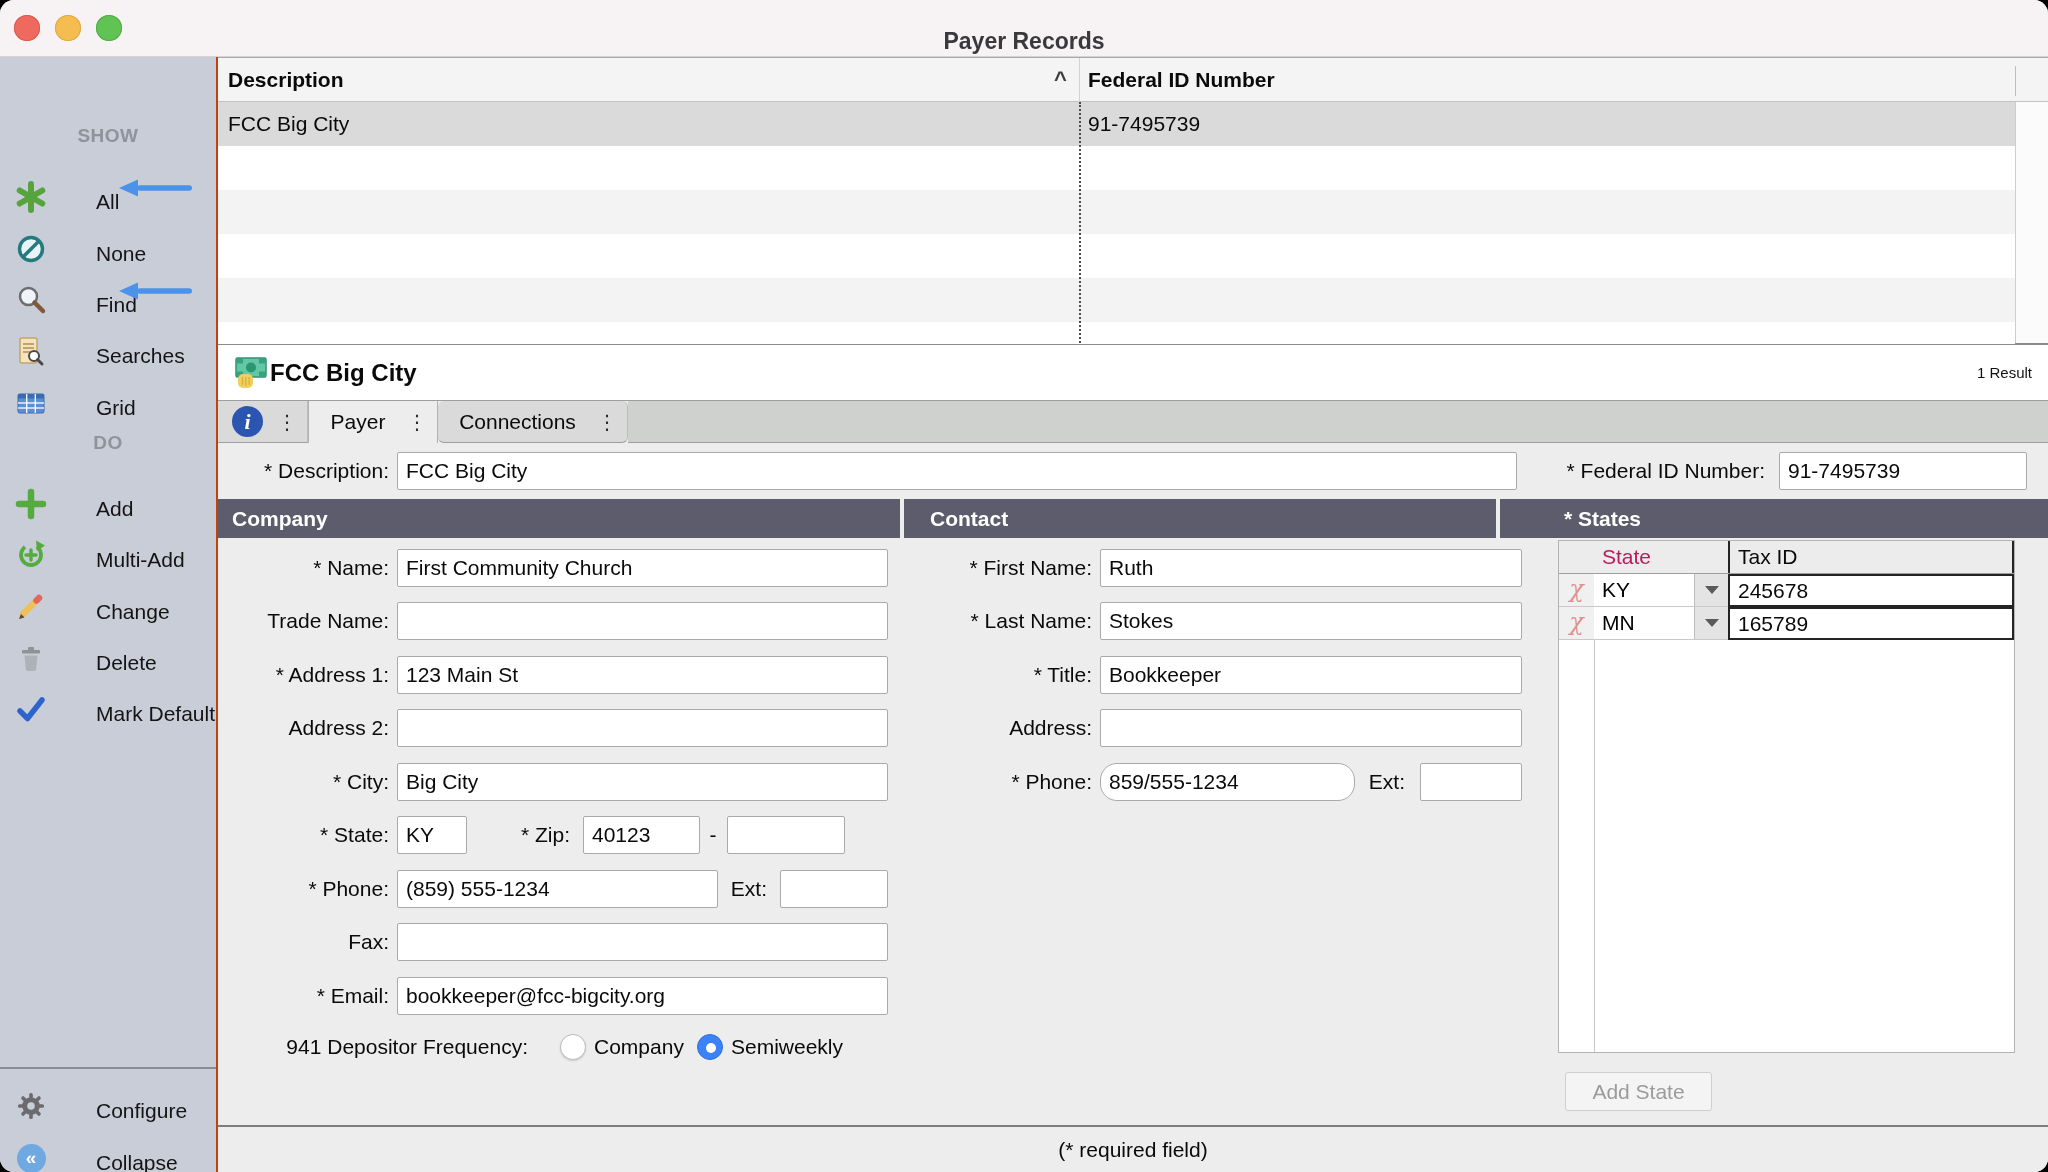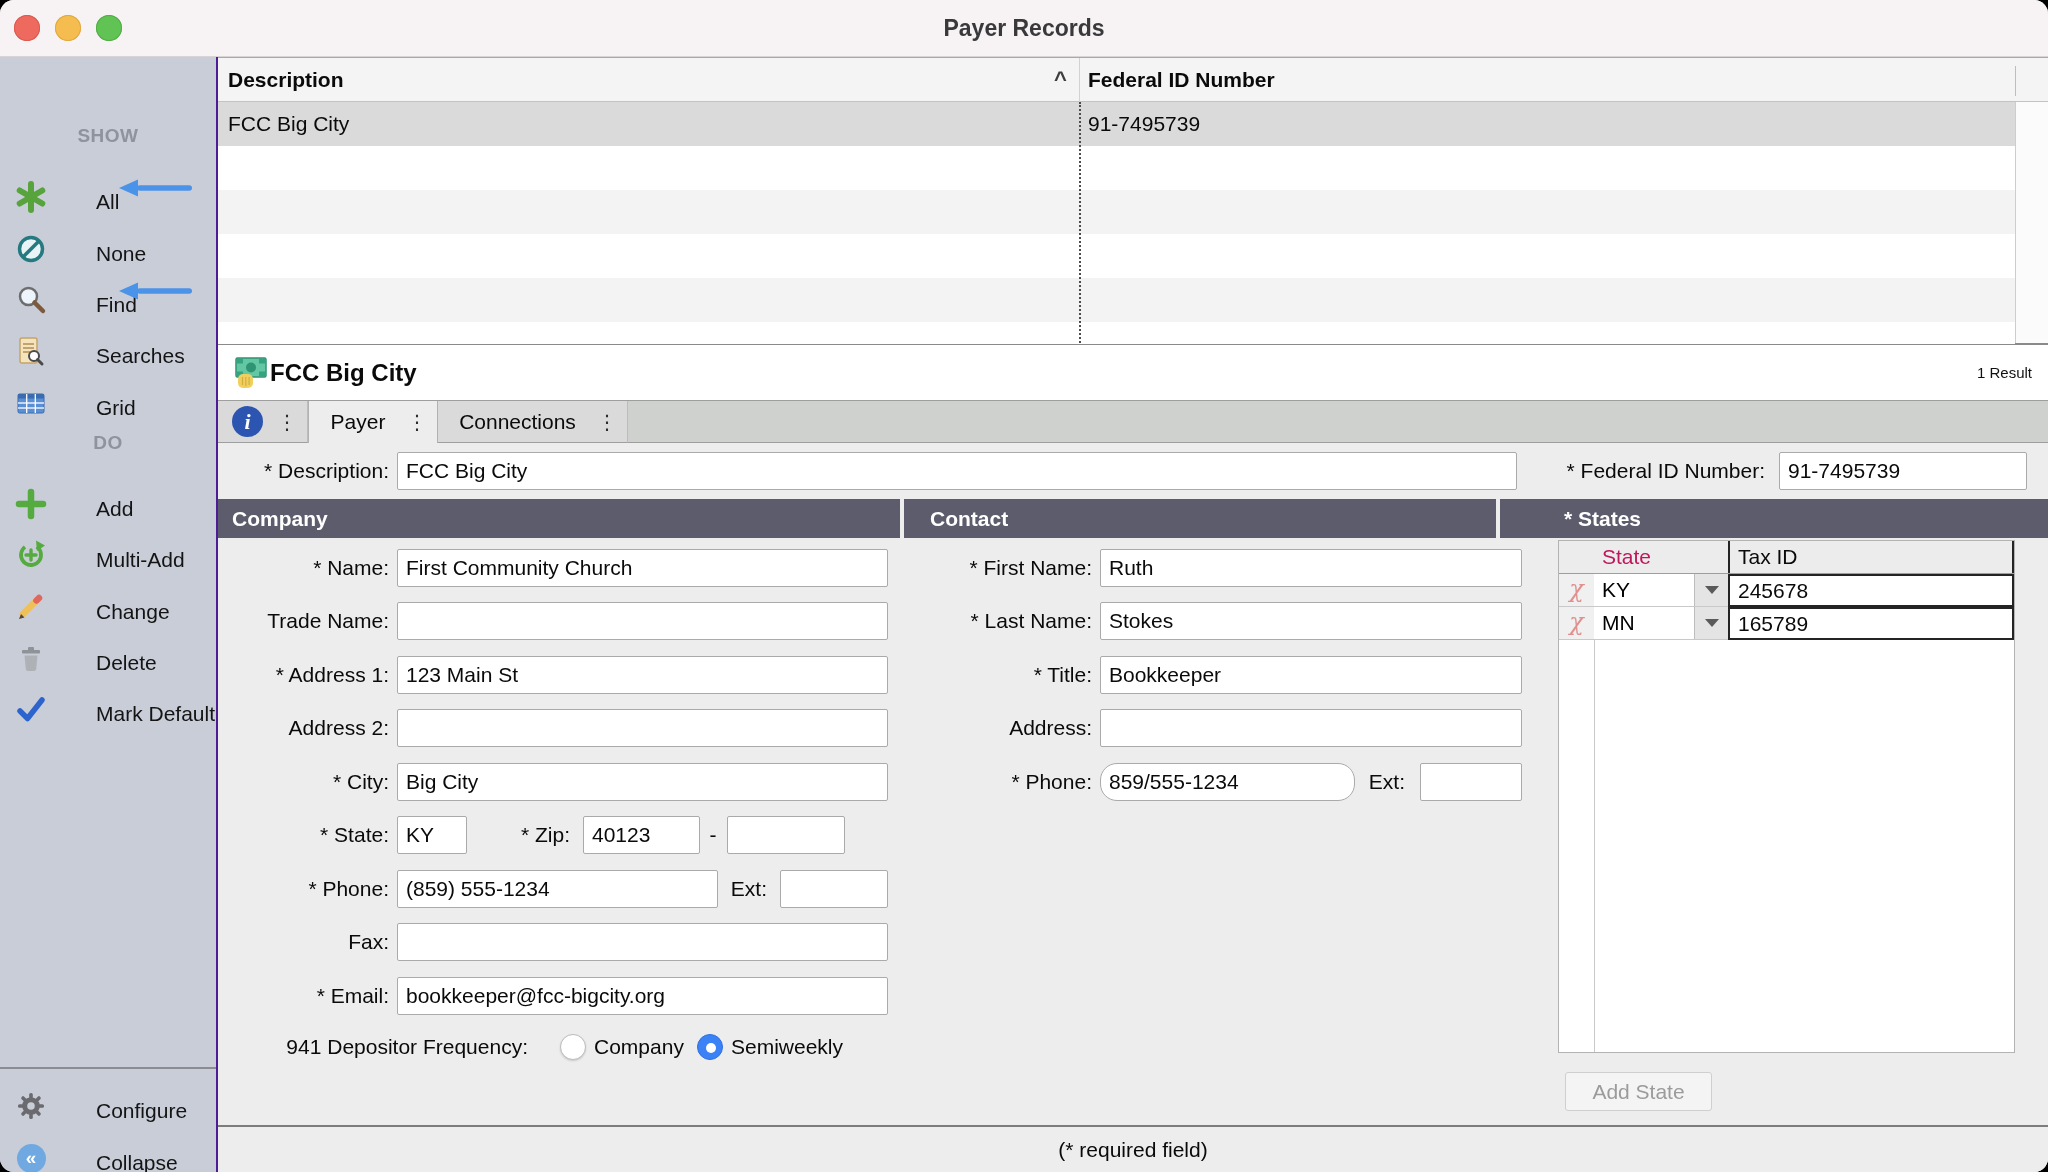--- a/index.html
+++ b/index.html
@@ -6,24 +6,24 @@
   *{box-sizing:border-box;font-family:"Liberation Sans","DejaVu Sans",sans-serif;}
   #window{position:relative;width:2048px;height:1172px;background:#ededed;border-radius:14px;overflow:hidden;}
 
   
   .titlebar{position:absolute;left:0;top:0;width:100%;height:57px;background:#f7f2f4;border-bottom:1px solid #d8d3d5;}
   .traffic{position:absolute;left:14px;top:15px;display:flex;gap:15px;}
   .tl{width:26px;height:26px;border-radius:50%;display:inline-block;}
   .tl.red{background:#ee6a5f;box-shadow:inset 0 0 0 1px #d95b50;}
   .tl.yellow{background:#f5bd4f;box-shadow:inset 0 0 0 1px #dfa942;}
   .tl.green{background:#61c354;box-shadow:inset 0 0 0 1px #53ad47;}
-  .win-title{position:absolute;left:0;right:0;top:0;height:57px;line-height:57px;text-align:center;font-size:23px;font-weight:bold;color:#39393b;}
-
-  
-  .sidebar{position:absolute;left:0;top:57px;bottom:0;width:218px;background:#c8cdd8;border-right:2px solid #4c1d95;}
+  .win-title{position:absolute;left:0;right:0;top:13px;height:57px;line-height:57px;text-align:center;font-size:23px;font-weight:bold;color:#39393b;}
+
+  
+  .sidebar{position:absolute;left:0;top:57px;bottom:0;width:218px;background:#c8cdd8;border-right:2px solid #c2410c;}
   .sb-head{position:absolute;left:0;width:100%;text-align:center;font-size:19px;font-weight:bold;color:#8e939c;letter-spacing:.5px;}
   .sb-item{position:absolute;left:0;width:100%;height:52px;display:flex;align-items:flex-end;padding-left:14px;cursor:default;gap:32px;}
   .sb-icon{width:34px;height:34px;display:flex;align-items:center;justify-content:center;flex:0 0 34px;}
   .sb-label{margin-left:16px;font-size:21px;color:#141414;white-space:nowrap;}
   .sb-arrow{position:absolute;left:118px;top:50%;transform:translateY(-50%);width:76px;height:20px;}
   .sb-divider{position:absolute;left:0;top:1010px;width:100%;border-top:2px solid #8b8b91;}
   .info-circle{width:31px;height:31px;border-radius:50%;background:#2c55b2;color:#fff;display:flex;align-items:center;justify-content:center;font-family:"Liberation Serif","DejaVu Serif",serif;font-weight:bold;font-size:22px;font-style:italic;}
   .collapse-circle{width:29px;height:29px;border-radius:50%;background:#70a9e2;color:#fff;display:flex;align-items:center;justify-content:center;font-size:19px;font-weight:bold;}
 
   
@@ -54,21 +54,21 @@
 
   
   .tabbar{position:absolute;left:0;top:344px;width:100%;height:42px;display:flex;}
   .tb-sec{height:42px;display:flex;align-items:center;justify-content:space-between;border-bottom:1px solid #9e9e9e;}
   .tb-info{width:90px;background:#dadada;padding:0 10px 0 14px;border-right:1px solid #bcbcbc;}
   .tb-tab{height:42px;display:flex;align-items:center;justify-content:space-between;font-size:21px;color:#0a0a0a;padding:0 10px 0 0;border-bottom:1px solid #9e9e9e;}
   .tb-tab .tab-label{flex:1;text-align:center;}
   .tb-tab.active{background:#ededed;border-left:1px solid #b2b2b2;border-right:1px solid #b2b2b2;border-bottom:none;}
   .tb-tab.idle{background:#dadada;border-right:1px solid #bcbcbc;}
   .tb-payer{width:130px;}
-  .tb-conn{width:190px;}
+  .tb-conn{width:190px;border-radius:6px;}
   .tb-fill{flex:1;background:#cfd1ce;border-bottom:1px solid #9e9e9e;}
   .dots{font-family:"DejaVu Sans",sans-serif;font-size:20px;color:#2c2c2c;line-height:1;}
 
   
   .flabel{position:absolute;height:38px;line-height:38px;text-align:right;font-size:21px;color:#0a0a0a;white-space:nowrap;}
   .finput{position:absolute;height:38px;border:1.5px solid #aaaaaa;border-radius:2px;background:#fff;font-size:21px;color:#0a0a0a;padding:0 8px;outline:none;}
 
   
   .desc-row{position:absolute;left:0;top:386px;width:100%;height:56px;}
 

